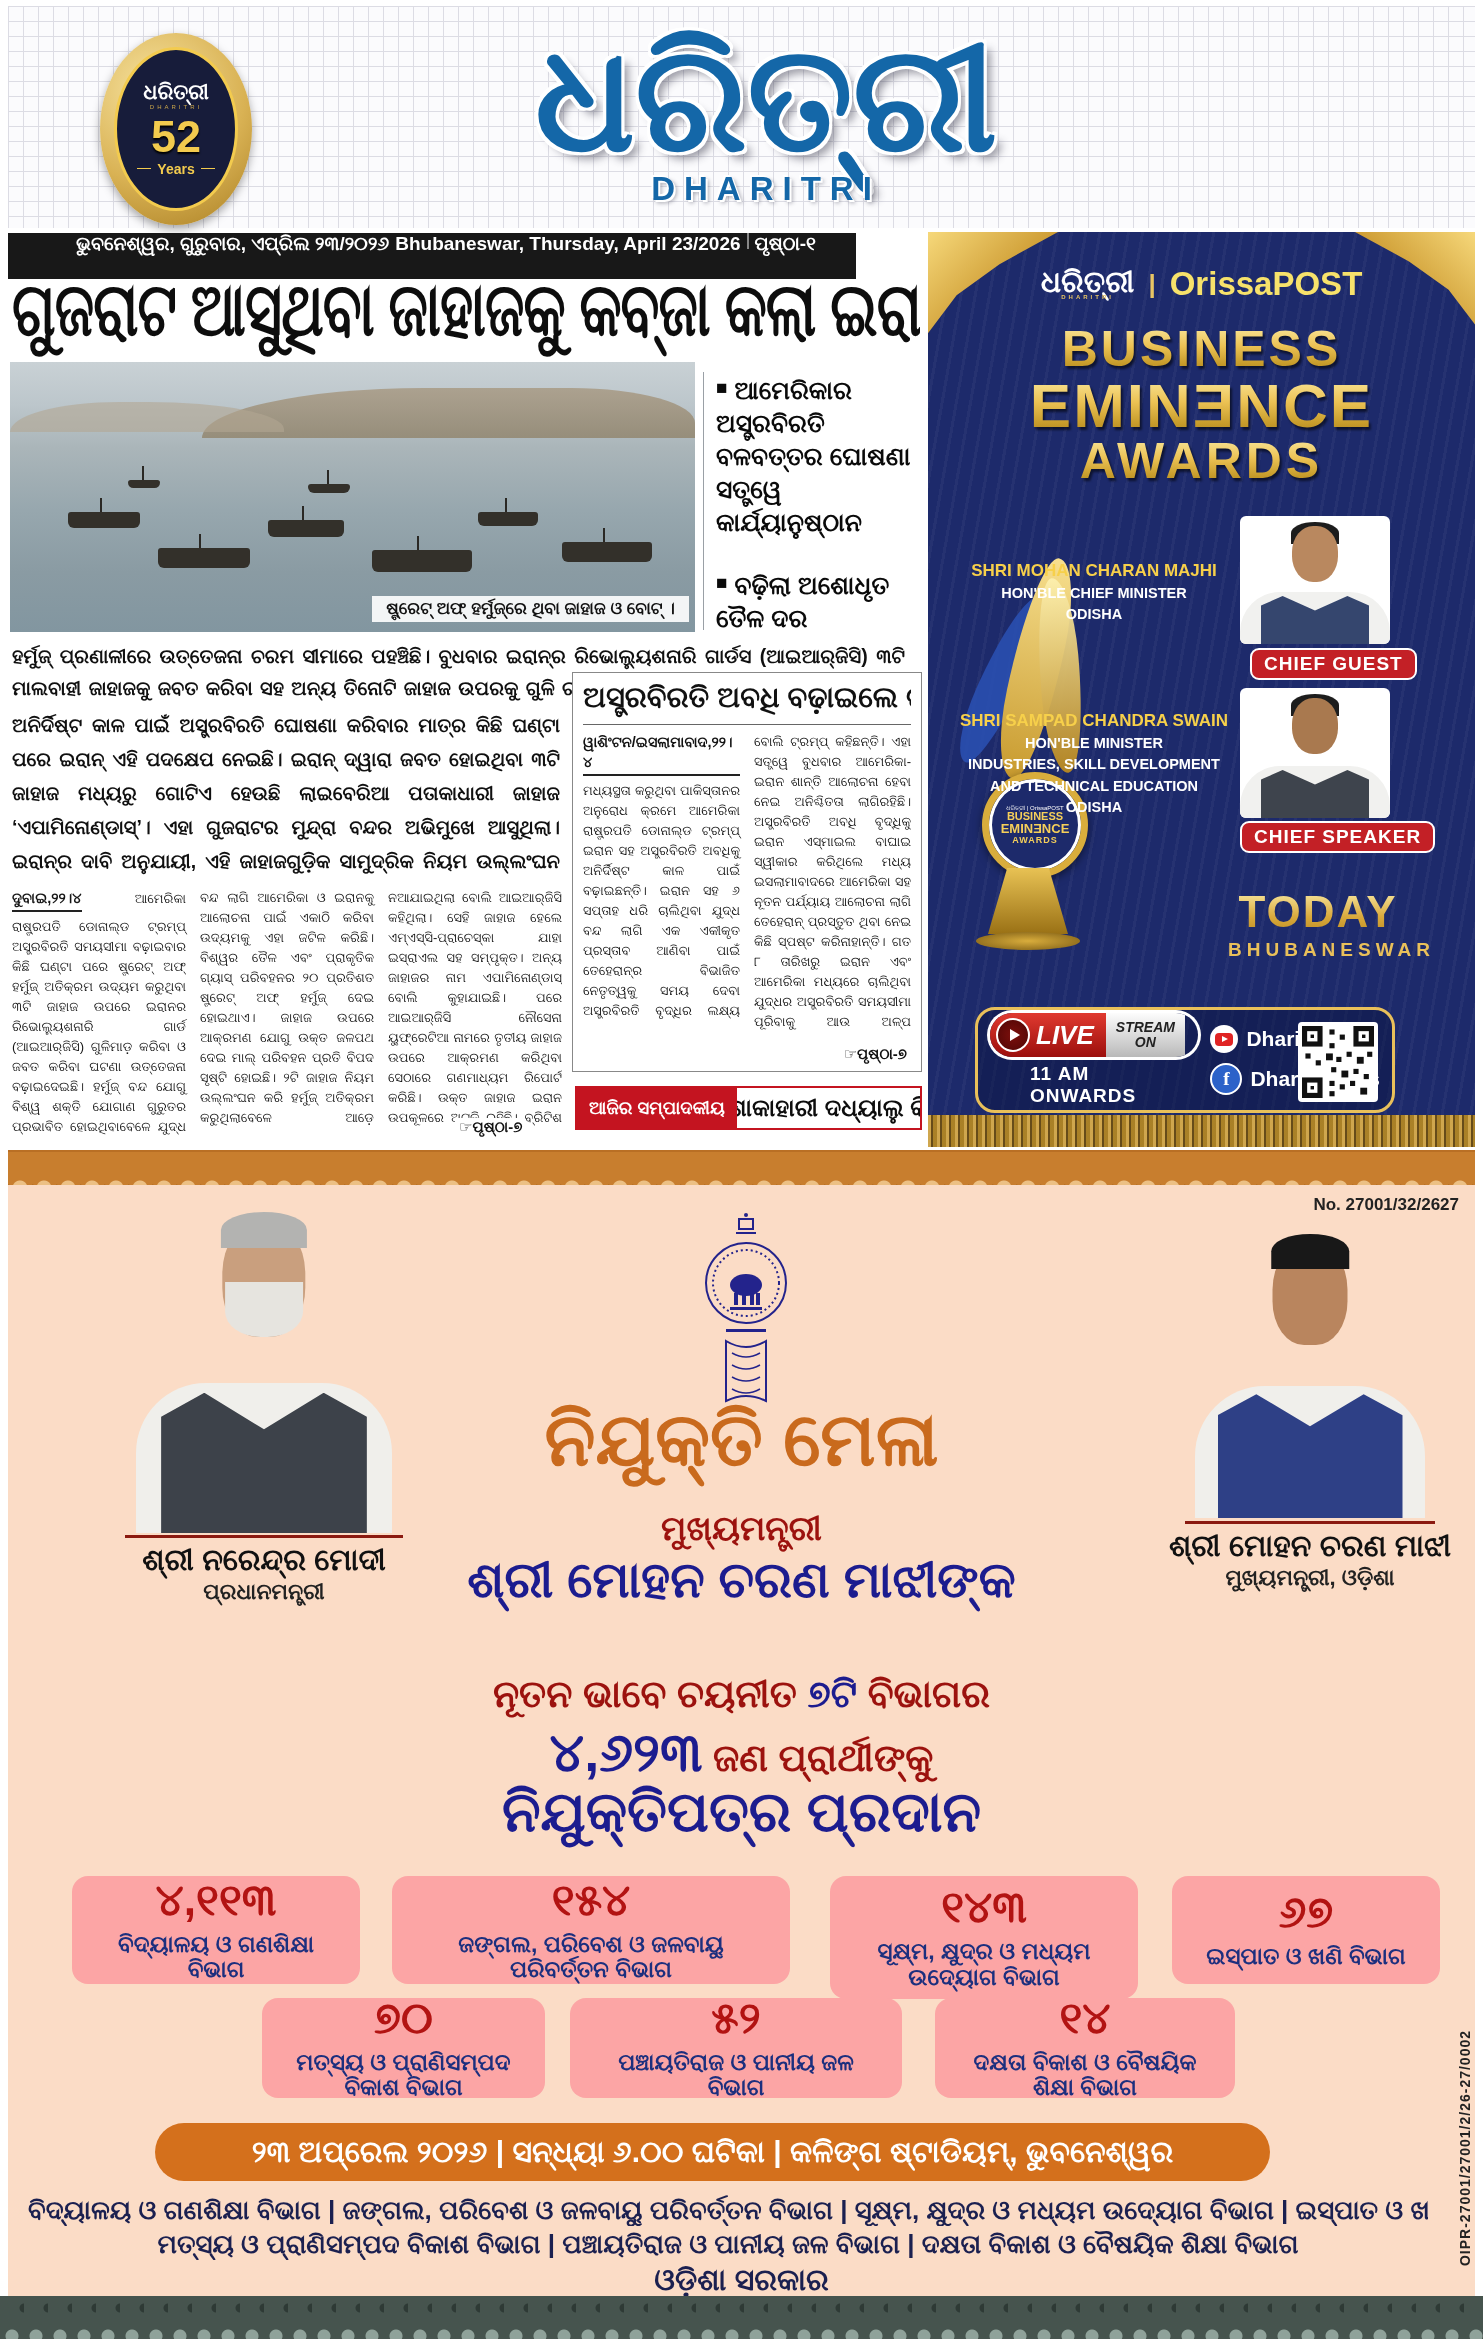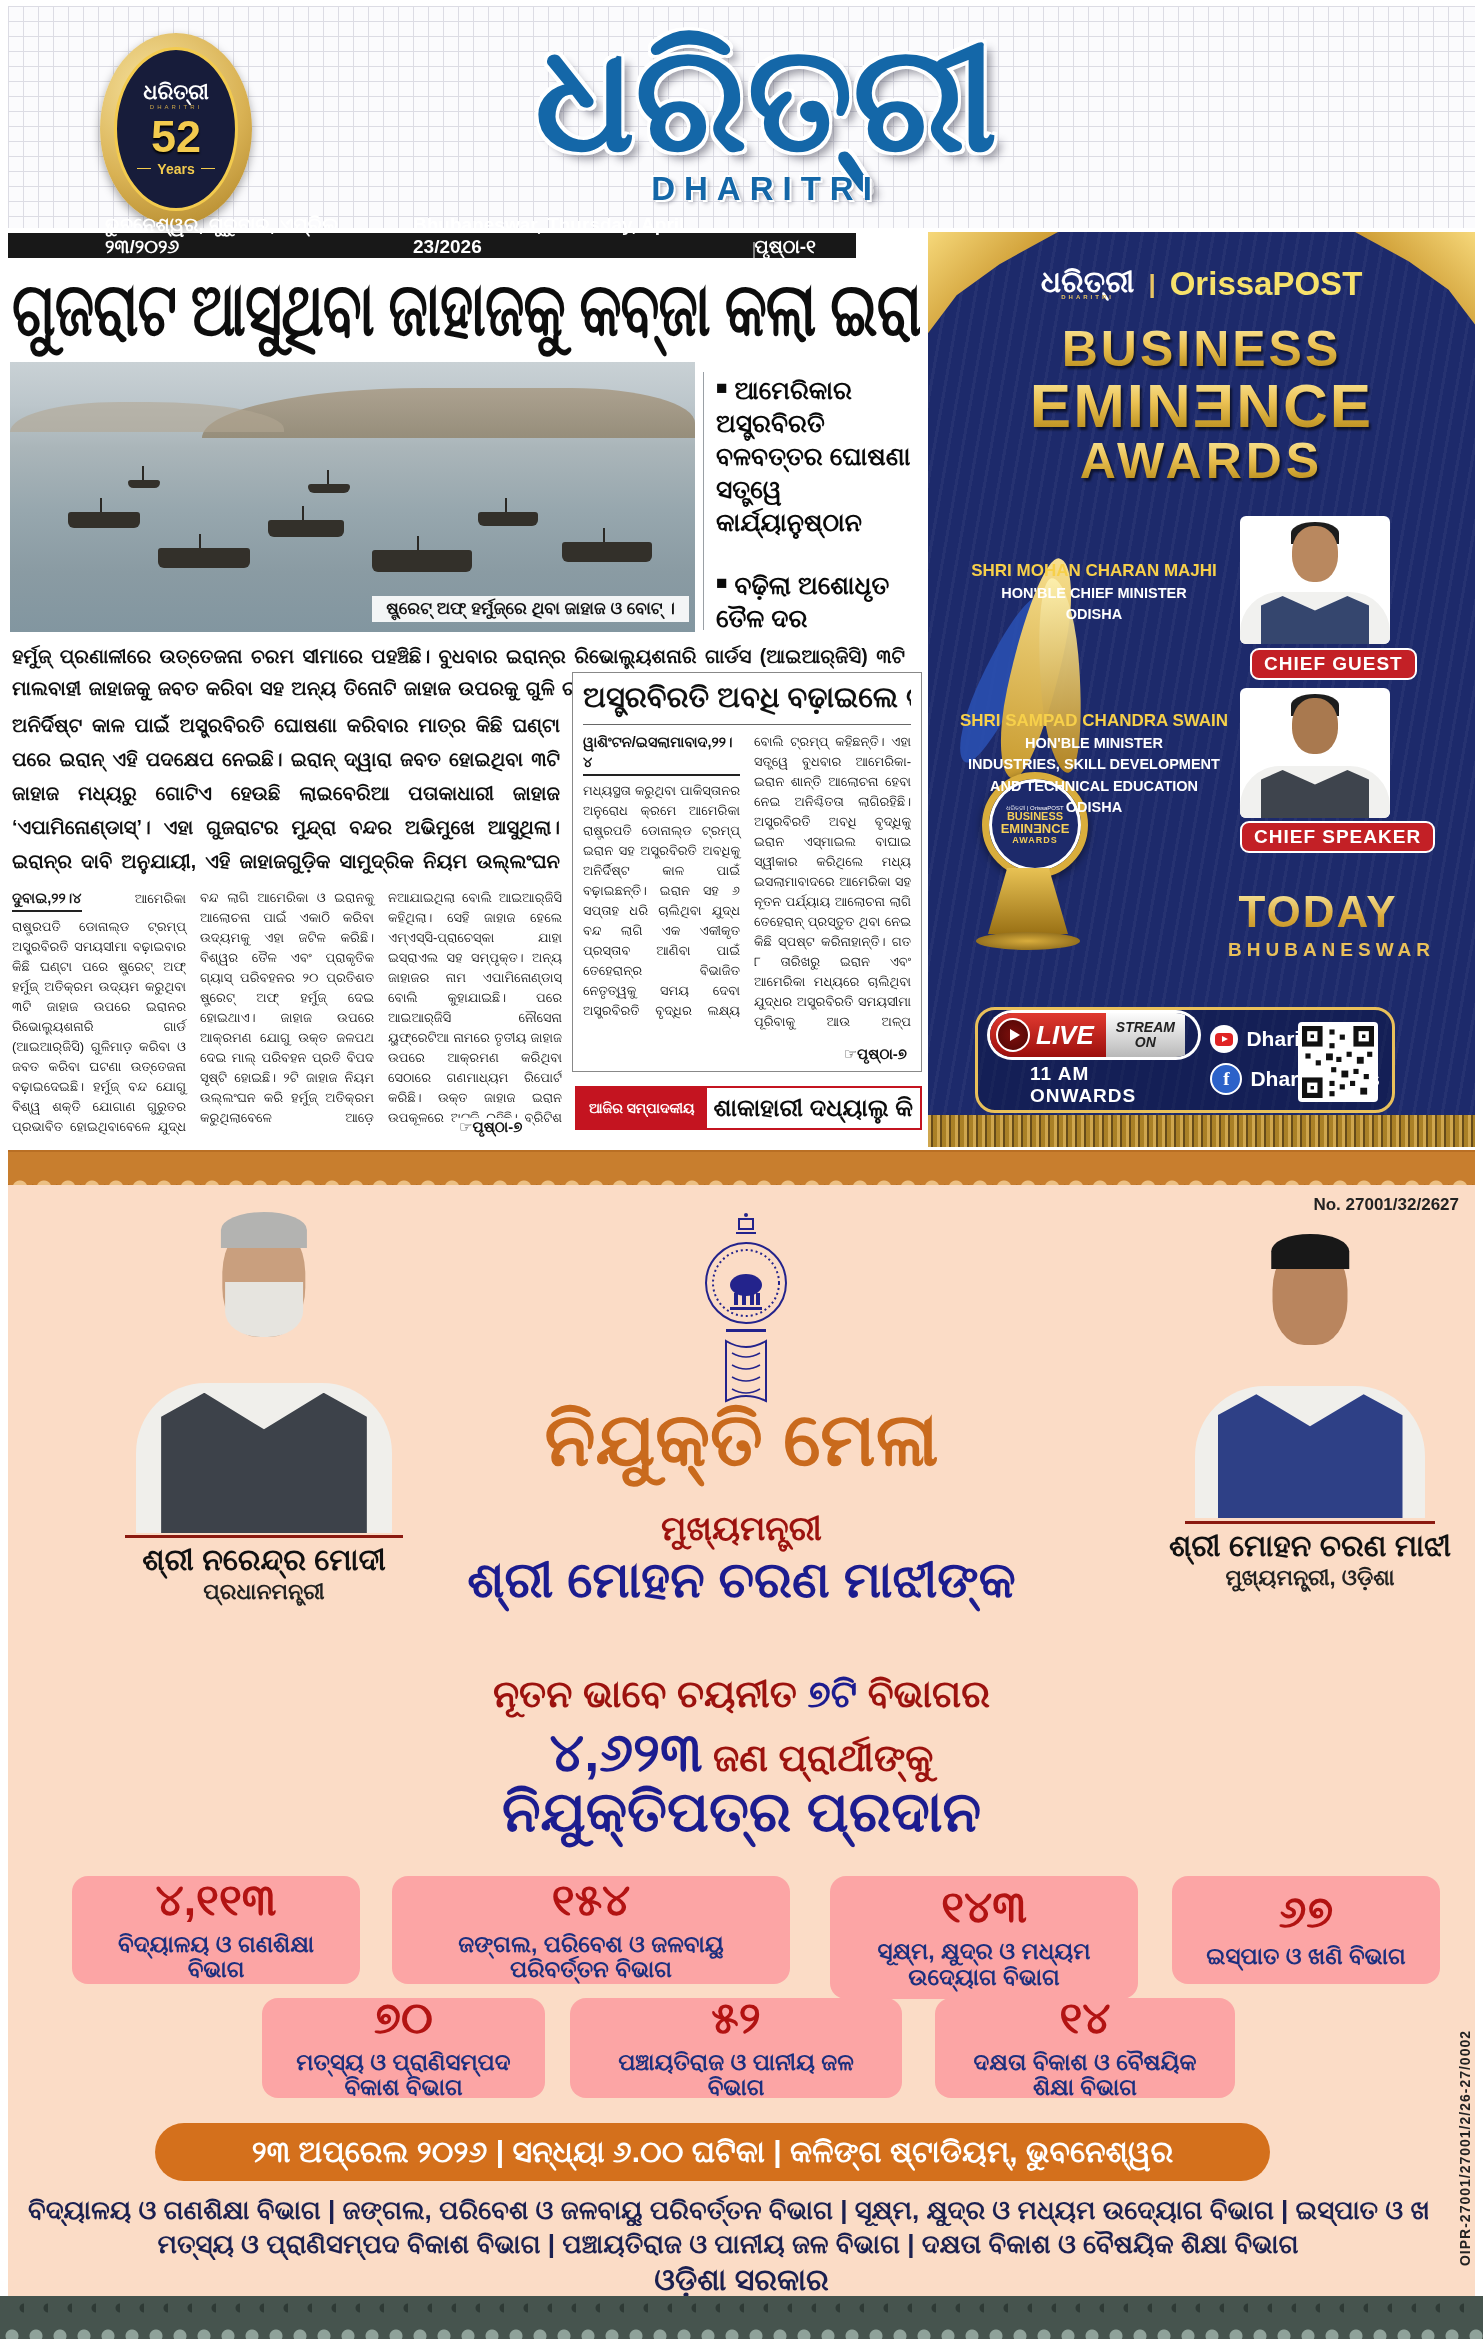--- a/index.html
+++ b/index.html
@@ -22,22 +22,22 @@
   .anniv-years{color:#f3cb4e;font-weight:900;font-size:45px;line-height:1;margin-top:4px;text-shadow:0 2px 2px #000;}
   .anniv-ylabel{color:#f3cb4e;font-size:14px;font-weight:bold;margin-top:2px;display:flex;align-items:center;gap:6px;}
   .anniv-ylabel i{display:block;width:14px;height:0;border-top:1px solid #f3cb4e;}
   .logo-wrap{left:468px;top:8px;width:580px;text-align:center;}
   .logo-odia{font-size:148px;line-height:1.15;font-weight:bold;color:#1467a8;white-space:nowrap;
     text-shadow:3px 3px 0 #fff,-3px -3px 0 #fff,3px -3px 0 #fff,-3px 3px 0 #fff,7px 7px 9px rgba(40,40,60,.45);}
   .logo-latin{font-size:33px;font-weight:bold;color:#1467a8;letter-spacing:9px;margin-top:-14px;
     text-shadow:2px 2px 0 #fff,-2px -2px 0 #fff,3px 3px 4px rgba(40,40,60,.4);}
 
   
-  .datebar{left:8px;top:233px;width:848px;height:25px;background:#181818;color:#fff;display:flex;
-    align-items:flex-end;font-size:19px;font-weight:bold;padding:0 40px 0 97px;box-sizing:border-box;justify-content:space-between;}
+  .datebar{left:8px;top:233px;width:848px;height:46px;background:#181818;color:#fff;display:flex;
+    align-items:flex-start;font-size:19px;font-weight:bold;padding:0 40px 0 68px;box-sizing:border-box;justify-content:space-between;}
   .vbar{width:2px;height:16px;background:#888;}
 
   
   .headline{left:12px;top:266px;width:908px;height:96px;}
   .headline span{display:inline-block;font-size:57px;font-weight:800;letter-spacing:-1px;color:#0d0d0d;
     transform:scaleY(1.3);transform-origin:left top;white-space:nowrap;}
   .photo{left:10px;top:362px;width:685px;height:270px;background:
     linear-gradient(180deg,#c9d1d5 0%,#bcc6cb 16%,#aab5b9 32%,#97a7ae 55%,#8a9ba3 78%,#8296a0 100%);}
   .hills{position:absolute;right:0;top:26px;width:72%;height:50px;background:linear-gradient(#a89a84,#92866f);
     border-radius:45% 25% 0 0/100% 70% 0 0;opacity:.85;}
@@ -56,21 +56,21 @@
     font-size:13px;line-height:20px;text-align:justify;color:#151515;}
   .dateline{display:inline-block;font-weight:800;font-size:14.5px;border-bottom:2px solid #222;padding-bottom:2px;margin-bottom:5px;}
   .contmark{font-weight:800;font-size:15px;background:#fff;padding-left:4px;}
   .cont-main{left:455px;top:1118px;}
   .subart{left:572px;top:672px;width:350px;height:400px;border:1px solid #888;padding:8px 10px;box-sizing:border-box;background:#fff;}
   .subhead{font-size:29px;font-weight:800;text-align:center;white-space:nowrap;overflow:hidden;
     border-bottom:1px solid #666;padding-bottom:9px;margin-bottom:7px;transform-origin:center top;}
   .subbody{column-count:2;column-gap:14px;height:300px;overflow:hidden;font-size:13px;line-height:20px;text-align:justify;}
   .cont-sub{right:14px;bottom:8px;position:absolute;}
   .edstrip{left:575px;top:1086px;width:347px;height:44px;border:2px solid #c41420;display:flex;box-sizing:border-box;background:#fff;}
-  .edlabel{background:#c41420;color:#fff;font-weight:800;font-size:14px;display:flex;align-items:center;padding:0 12px;white-space:nowrap;}
+  .edlabel{background:#c41420;color:#fff;font-weight:800;font-size:18px;display:flex;align-items:center;padding:0 12px;white-space:nowrap;}
   .edtitle{flex:1;display:flex;align-items:center;justify-content:center;font-weight:800;font-size:24px;color:#0d0d0d;white-space:nowrap;overflow:hidden;}
 
   
   .orangestrip{left:8px;top:1150px;width:1467px;height:33px;background-color:#c87e2e;
     background-image:radial-gradient(circle at 12px 36px,#ecc084 7px,rgba(236,192,132,0) 8px),
                      radial-gradient(circle at 0px 36px,#a9641e 3px,rgba(169,100,30,0) 4px);
     background-size:24px 33px;border-top:2px solid #b96f24;border-bottom:2px solid #b96f24;}
   .bottomstrip{left:0;top:2296px;width:1483px;height:43px;background-color:#46544e;
     background-image:radial-gradient(circle at 12px 40px,#8fa29a 6px,rgba(143,162,154,0) 7px),
                      radial-gradient(circle at 24px 12px,#2e3a35 4px,rgba(46,58,53,0) 5px);

